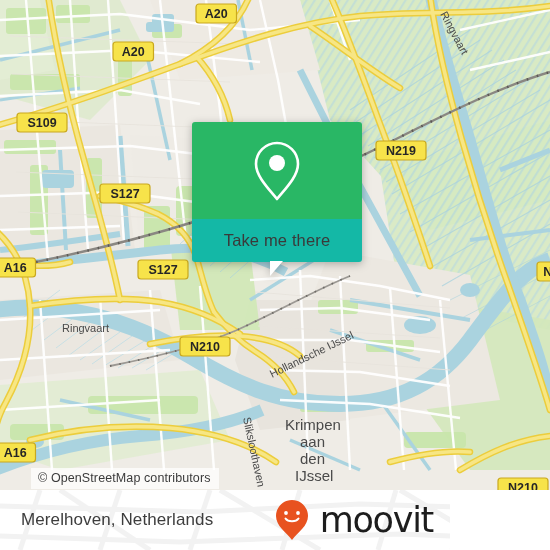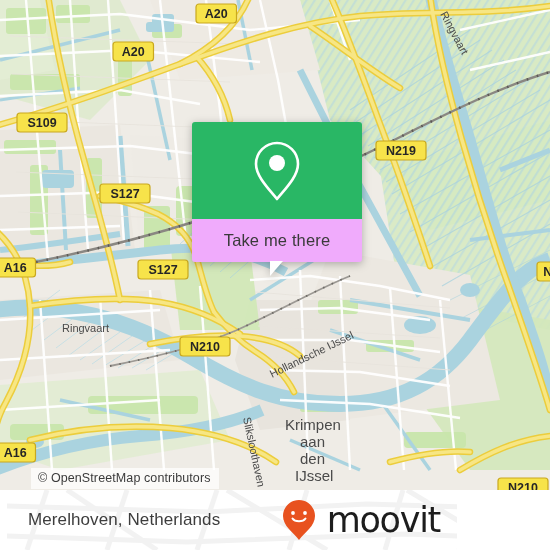--- a/index.html
+++ b/index.html
@@ -31,39 +31,39 @@
   #popup{
     position:absolute;left:192px;top:122px;width:170px;
     filter:drop-shadow(0 2px 4px rgba(0,0,0,0.28));
   }
   #popup-green{
     background:#29b765;height:97px;width:100%;
     border-radius:3px 3px 0 0;
     display:flex;align-items:center;justify-content:center;
   }
   #popup-white{
-    background:#f0abfc;height:43px;width:100%;
+    background:#14b8a6;height:43px;width:100%;
     border-radius:0 0 3px 3px;
     display:flex;align-items:center;justify-content:center;
     position:relative;
   }
   #popup-label{
     font-size:16.5px;color:#3a3a3a;letter-spacing:0.15px;
   }
   #popup-tail{
     position:absolute;left:78px;bottom:-14px;width:0;height:0;
     border-left:13px solid #ffffff;
     border-bottom:15px solid transparent;
   }
   .pin-svg{display:block;}
 
   
   #footer{
     position:absolute;left:0;top:490px;width:450px;height:60px;
-    background:#ffffff;overflow:hidden;margin-left:7px;
+    background:#ffffff;overflow:hidden;
   }
   #footer-bg{position:absolute;left:0;top:0;width:550px;height:60px;opacity:1;}
   #footer-title{
     position:absolute;left:21px;top:0;height:60px;
     display:flex;align-items:center;
     font-size:17px;color:#3d3d3d;letter-spacing:0.1px;
   }
   #footer-logo{
     position:absolute;right:17px;top:0;height:60px;
     display:flex;align-items:center;gap:11px;

